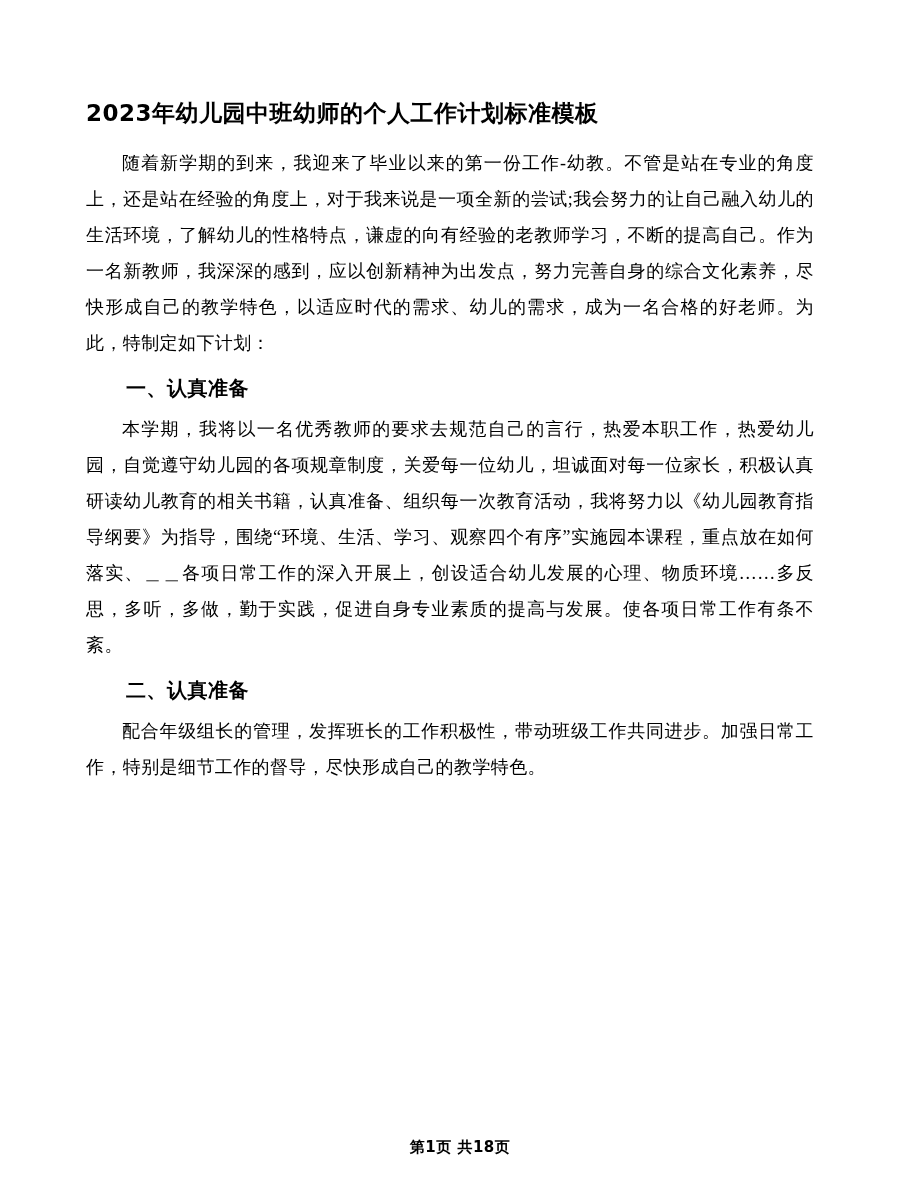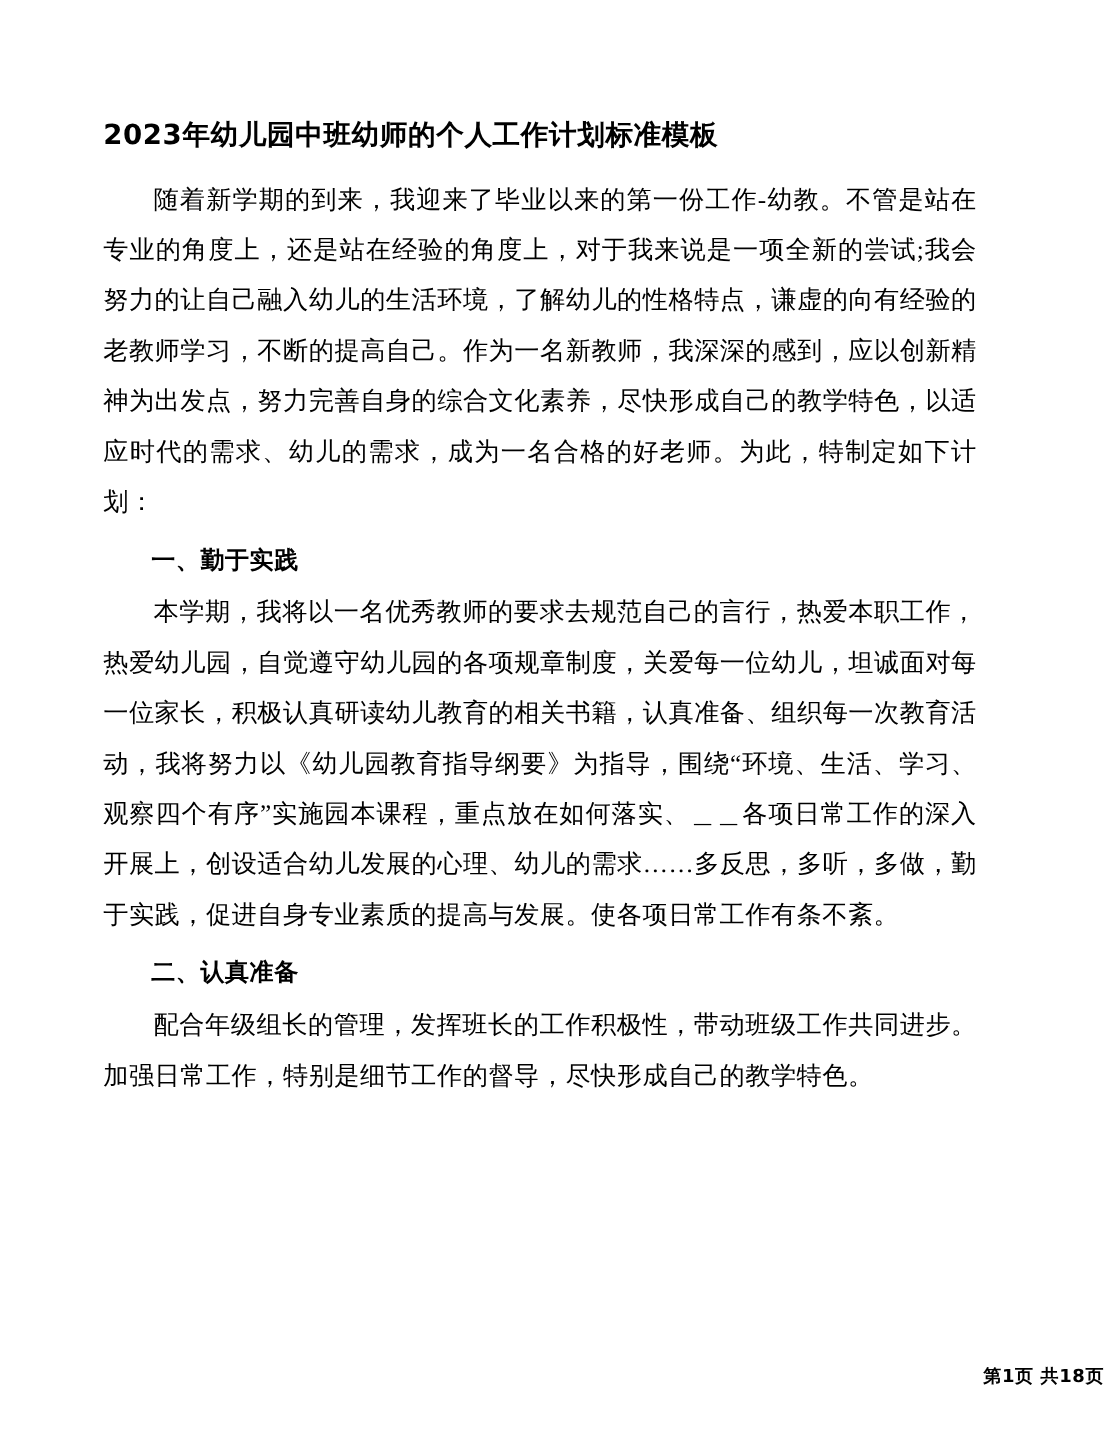--- a/index.html
+++ b/index.html
@@ -25,21 +25,21 @@
   .doc-title {
     font-family: "DejaVu Sans", sans-serif;
     font-weight: bold;
     font-size: 23px;
     line-height: 1.5;
     margin: 0 0 14px 0;
     letter-spacing: 0.5px;
     white-space: nowrap;
   }
   .para {
-    font-size: 21px;
+    font-size: 18px;
     line-height: 2.0;
     text-indent: 2em;
     margin: 0 0 2px 0;
     text-align: justify;
     text-justify: inter-ideograph;
     letter-spacing: 0.4px;
   }
   .heading {
     font-family: "DejaVu Sans", sans-serif;
     font-weight: bold;
@@ -47,39 +47,39 @@
     line-height: 2.1;
     text-indent: 2em;
     margin: 6px 0 2px 0;
     letter-spacing: 0.5px;
   }
   .footer {
     position: absolute;
     left: 0;
     right: 0;
     bottom: 34px;
-    text-align: right;
+    text-align: center;
     font-family: "DejaVu Sans", sans-serif;
     font-size: 15px;
     font-weight: bold;
     letter-spacing: 0.5px;
   }
 </style>
 </head>
 <body>
 
 <div class="page">
 
   <h1 class="doc-title">2023年幼儿园中班幼师的个人工作计划标准模板</h1>
 
   <p class="para">随着新学期的到来，我迎来了毕业以来的第一份工作-幼教。不管是站在专业的角度上，还是站在经验的角度上，对于我来说是一项全新的尝试;我会努力的让自己融入幼儿的生活环境，了解幼儿的性格特点，谦虚的向有经验的老教师学习，不断的提高自己。作为一名新教师，我深深的感到，应以创新精神为出发点，努力完善自身的综合文化素养，尽快形成自己的教学特色，以适应时代的需求、幼儿的需求，成为一名合格的好老师。为此，特制定如下计划：</p>
 
-  <p class="heading">一、勤于实践</p>
+  <p class="heading">一、认真准备</p>
 
-  <p class="para">本学期，我将以一名优秀教师的要求去规范自己的言行，热爱本职工作，热爱幼儿园，自觉遵守幼儿园的各项规章制度，关爱每一位幼儿，坦诚面对每一位家长，积极认真研读幼儿教育的相关书籍，认真准备、组织每一次教育活动，我将努力以《幼儿园教育指导纲要》为指导，围绕“环境、生活、学习、观察四个有序”实施园本课程，重点放在如何落实、＿＿各项日常工作的深入开展上，创设适合幼儿发展的心理、幼儿的需求……多反思，多听，多做，勤于实践，促进自身专业素质的提高与发展。使各项日常工作有条不紊。</p>
+  <p class="para">本学期，我将以一名优秀教师的要求去规范自己的言行，热爱本职工作，热爱幼儿园，自觉遵守幼儿园的各项规章制度，关爱每一位幼儿，坦诚面对每一位家长，积极认真研读幼儿教育的相关书籍，认真准备、组织每一次教育活动，我将努力以《幼儿园教育指导纲要》为指导，围绕“环境、生活、学习、观察四个有序”实施园本课程，重点放在如何落实、＿＿各项日常工作的深入开展上，创设适合幼儿发展的心理、物质环境……多反思，多听，多做，勤于实践，促进自身专业素质的提高与发展。使各项日常工作有条不紊。</p>
 
   <p class="heading">二、认真准备</p>
 
   <p class="para">配合年级组长的管理，发挥班长的工作积极性，带动班级工作共同进步。加强日常工作，特别是细节工作的督导，尽快形成自己的教学特色。</p>
 
   <div class="footer">第1页 共18页</div>
 
 </div>
 
 </body></html>

